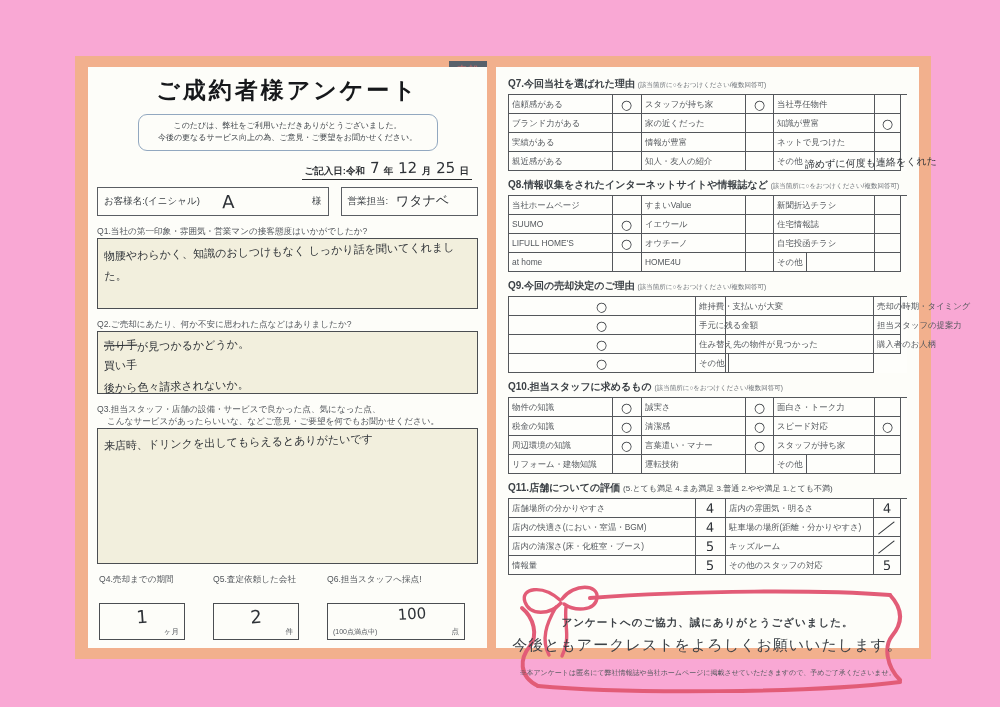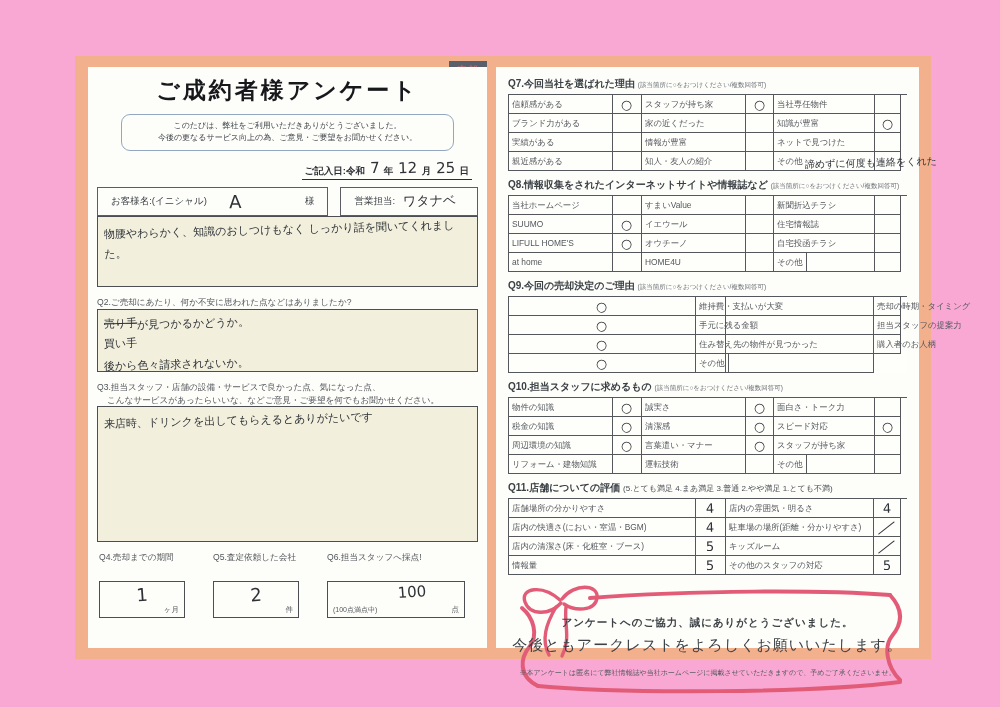--- a/index.html
+++ b/index.html
@@ -7,28 +7,28 @@
   .scan { position:relative; width:1000px; height:707px; background:#f9a8d4; overflow:hidden; }
   .frame { position:absolute; left:75px; top:56px; width:856px; height:603px; background:#f2b08d; }
   .badge { position:absolute; left:374px; top:5px; width:38px; height:17px; background:#58616b;
            color:#cf6f6f; font-size:10px; display:flex; align-items:center; justify-content:center; letter-spacing:1px; }
   .panel { position:absolute; top:11px; height:581px; background:#fdfdf9; }
   .panel.pl { left:13px;  width:399px; padding:6px 9px; }
   .panel.pr { left:421px; width:423px; padding:10px 12px; overflow:visible; }
 
   
   .title { text-align:center; font-size:23px; font-weight:bold; color:#16181b; letter-spacing:3px; margin-top:2px; }
-  .intro { margin:8px auto 0; width:333px; border:1px solid #92a8c0; border-radius:9px; padding:5px 6px;
+  .intro { margin:8px auto 0; width:300px; border:1px solid #92a8c0; border-radius:9px; padding:5px 6px;
            font-size:8px; color:#3f4449; text-align:center; line-height:1.55; }
   .dateline { margin-top:9px; text-align:right; padding-right:6px; font-size:9.5px; color:#2c2f33; }
   .dateline .u { display:inline-block; border-bottom:1.4px solid #2c2f33; padding:0 3px 1px; font-weight:bold; }
   .hw { display:inline-block; color:#2e3237; transform:rotate(-1.5deg); font-family:"DejaVu Sans",sans-serif; }
   .dnum { font-size:15px; font-weight:normal; margin:0 2px; position:relative; top:-1px; }
   .namerow { margin-top:7px; display:flex; gap:12px; }
-  .nbox { border:1px solid #5a5e63; height:29px; display:flex; align-items:center; font-size:9.5px; color:#3d4247; padding:0 13px; }
+  .nbox { border:1px solid #5a5e63; height:29px; display:flex; align-items:center; font-size:9.5px; color:#3d4247; padding:0 6px; }
   .nbox.cust { width:236px; }
   .nbox.agent { width:140px; }
   .qlbl { margin-top:9px; font-size:8.6px; color:#53575c; line-height:1.5; }
   .abox { background:#f2efdd; border:1px solid #4b4e52; padding:3px 6px; }
   .abox .hw { font-size:11px; line-height:1.8; }
   .strike { text-decoration:line-through; }
   .q456 { margin-top:10px; display:flex; gap:14px; padding-left:2px; }
   .q456 .lab { font-size:8.6px; color:#53575c; margin-bottom:17px; }
   .vbox { border:1px solid #4b4e52; height:37px; display:flex; align-items:flex-end; justify-content:center;
           padding:2px 5px; background:#fdfdf9; position:relative; }
@@ -92,20 +92,21 @@
           <span>お客様名:(イニシャル)</span>
           <span class="hw" style="font-size:18px; margin-left:22px;">A</span>
           <span style="margin-left:auto;">様</span>
         </div>
         <div class="nbox agent">
           <span>営業担当:</span>
           <span class="hw" style="font-size:13px; margin-left:8px;">ワタナベ</span>
         </div>
       </div>
 
+      <div class="qlbl">Q1.当社の第一印象・雰囲気・営業マンの接客態度はいかがでしたか?</div>
       <div class="abox" style="height:71px;">
         <span class="hw">物腰やわらかく、知識のおしつけもなく しっかり話を聞いてくれました。</span>
       </div>
 
       <div class="qlbl">Q2.ご売却にあたり、何か不安に思われた点などはありましたか?</div>
       <div class="abox" style="height:63px;">
         <div>
           <span class="hw strike">売り手</span><span class="hw">が見つかるかどうか。</span>
         </div>
         <div><span class="hw">買い手</span></div>

